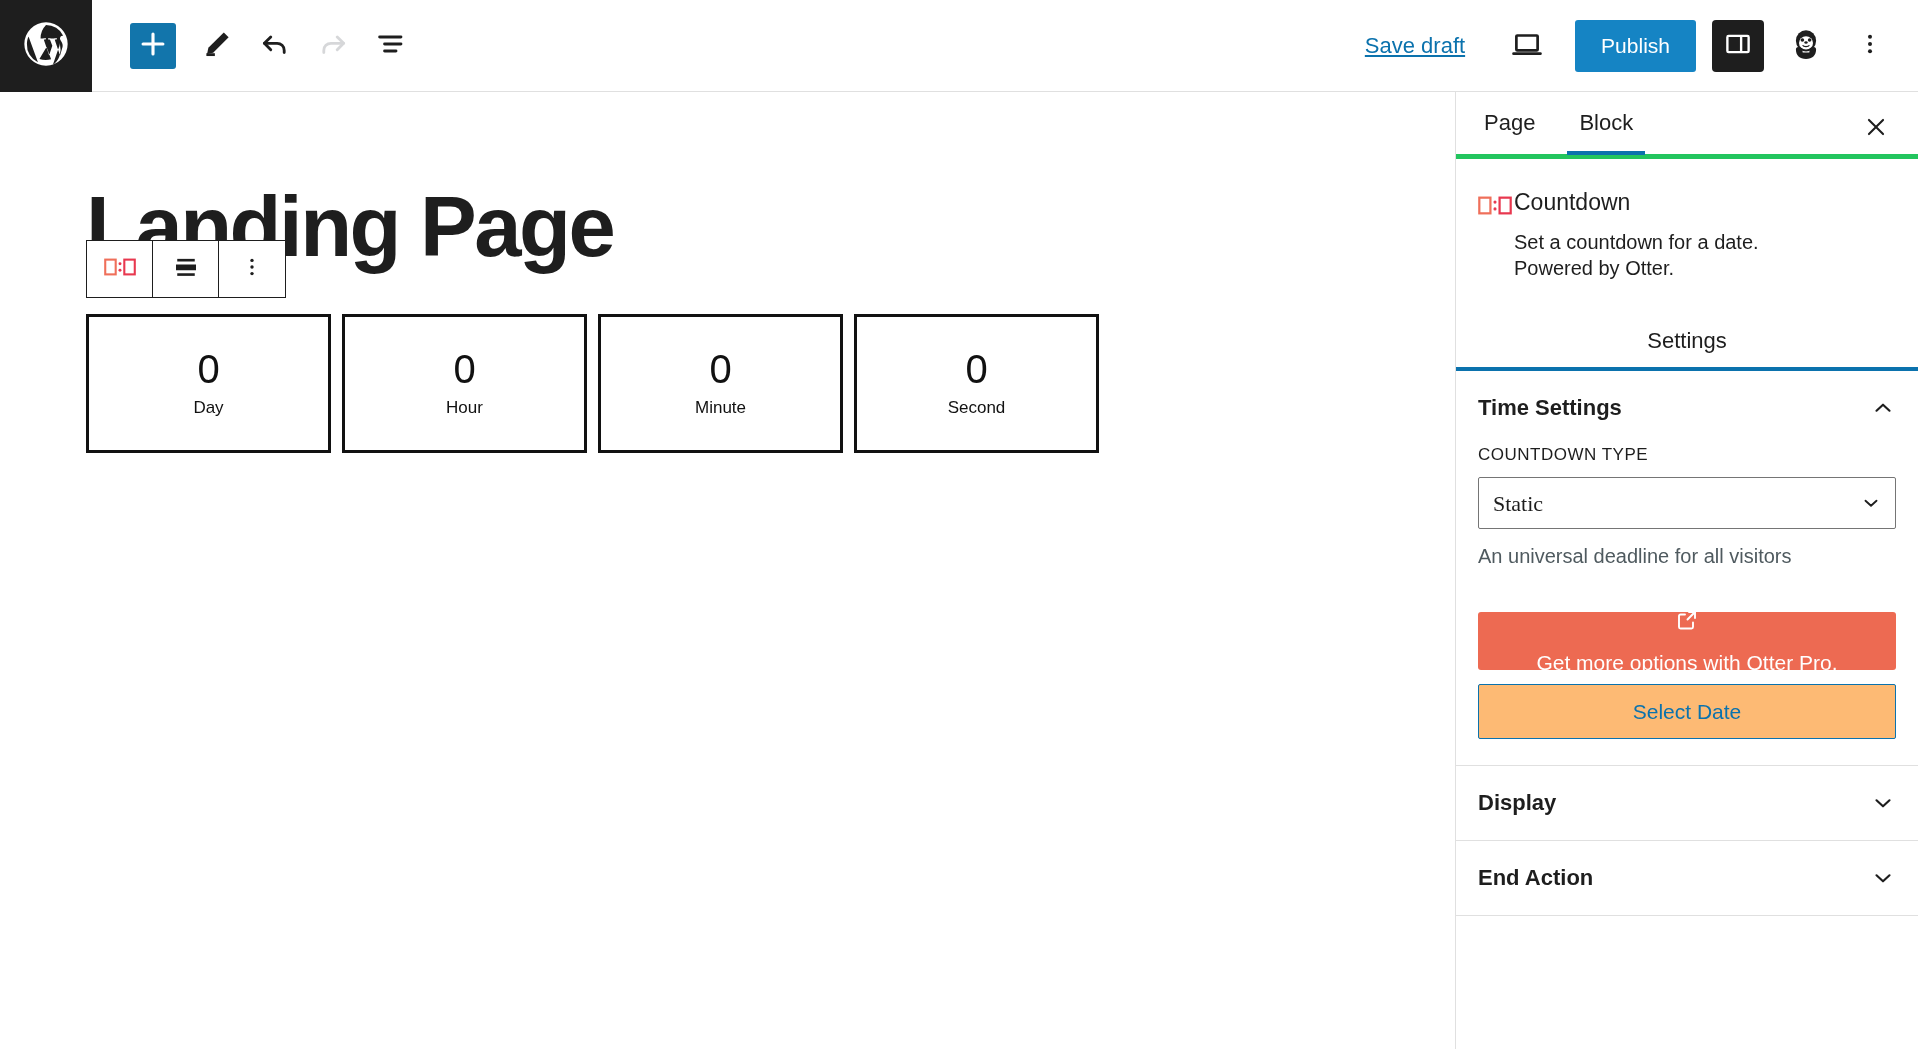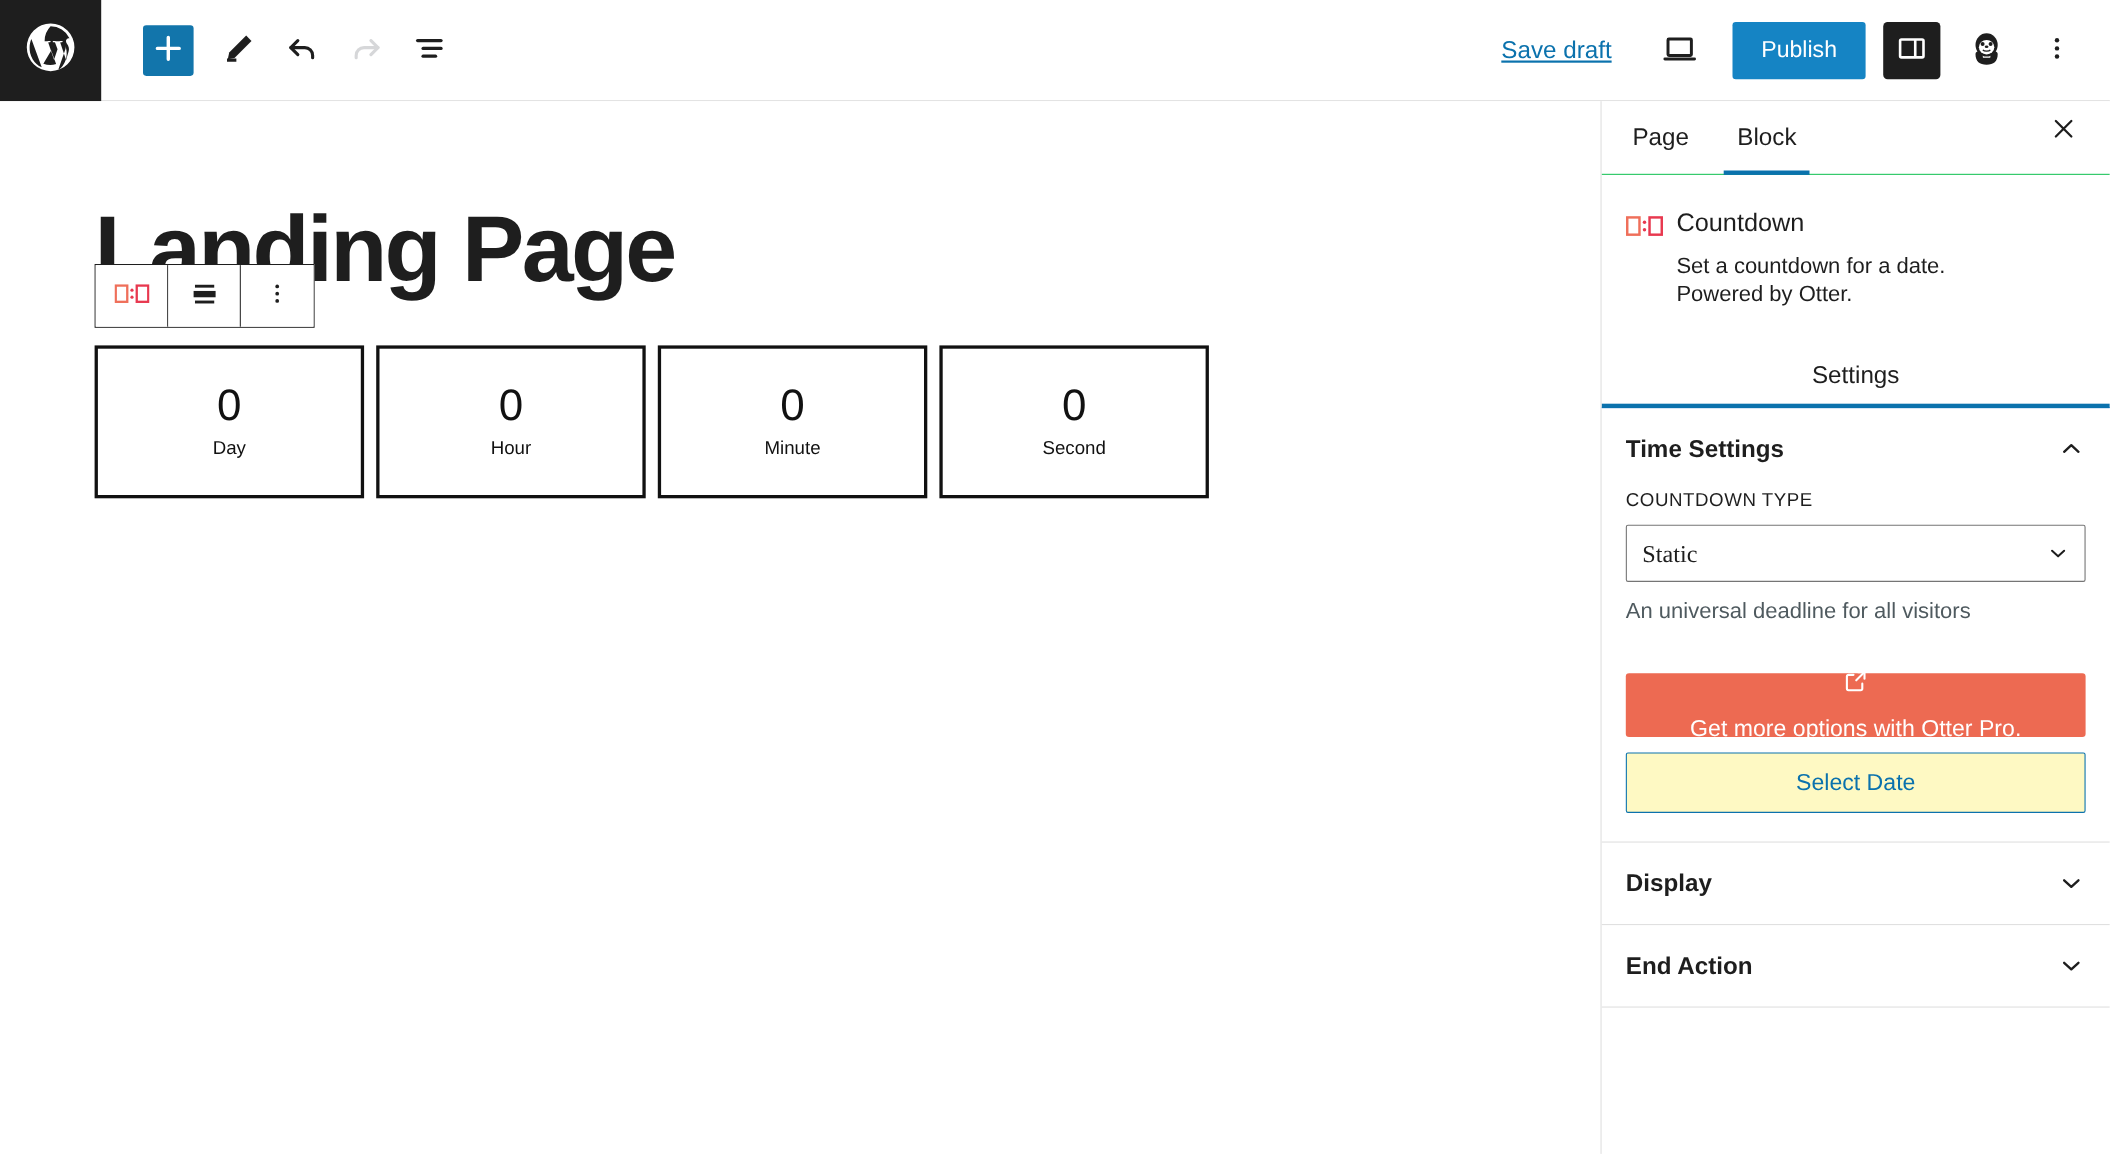--- a/index.html
+++ b/index.html
@@ -121,40 +121,40 @@
   .cd-label { font-size: 17px; color: #111; margin-top: 9px; }
 
   
   .sidebar {
     position: absolute; top: 92px; right: 0;
     width: 463px; height: 957px;
     background: #ffffff; border-left: 1px solid #e0e0e0;
     overflow: hidden;
   }
   .sb-tabs {
-    height: 67px; display: flex; align-items: flex-start;
-    border-bottom: 1px solid #22c55e; position: relative;
+    height: 67px; display: flex; align-items: flex-end;
+    border-bottom: 5px solid #22c55e; position: relative;
     padding: 0 6px;
   }
   .sb-tab {
     font-size: 22px; color: #1e1e1e; background: none; border: none;
     padding: 0 22px; height: 100%; cursor: pointer; position: relative;
     font-family: "Liberation Sans", sans-serif;
   }
   .sb-tab.active::after {
     content: ""; position: absolute; left: 10px; right: 10px; bottom: -1px;
     height: 4px; background: #0b72ad;
   }
   .sb-close {
     margin-left: auto; width: 52px; height: 52px; background: none;
     border: none; cursor: pointer; display: flex;
     align-items: center; justify-content: center; margin-right: 10px;
   }
 
-  .block-card { padding: 32px 22px 4px 22px; display: flex; gap: 12px; }
+  .block-card { padding: 32px 22px 4px 22px; display: flex; gap: 2px; }
   .block-card-icon { flex: 0 0 auto; padding-top: 4px; }
   .block-card-title { font-size: 23px; color: #1e1e1e; font-weight: 400; line-height: 1; }
   .block-card-desc {
     font-size: 20px; color: #1e1e1e; margin-top: 16px;
     line-height: 1.28; max-width: 290px;
   }
 
   .st-tabs {
     margin-top: 26px; display: flex; border-bottom: 1px solid #3b82f6;
     position: relative; height: 60px;
@@ -194,21 +194,21 @@
   }
   .help-text { font-size: 20px; color: #4f5a5f; margin-top: 16px; }
 
   .pro-btn {
     margin-top: 44px; width: 100%; height: 58px; background: #ed6a52;
     color: #fff; border: none; border-radius: 3px; font-size: 21px;
     display: flex; align-items: center; justify-content: center; gap: 14px;
     cursor: pointer; font-family: "Liberation Sans", sans-serif; flex-direction: column;
   }
   .date-btn {
-    margin-top: 14px; width: 100%; height: 55px; background: #fef9c3;
+    margin-top: 14px; width: 100%; height: 55px; background: #fdba74;
     color: #0b72ad; border: 1px solid #0b72ad; border-radius: 2px;
     font-size: 21px; cursor: pointer; font-family: "Liberation Sans", sans-serif;
     display: flex; align-items: center; justify-content: center;
   }
   .divider { height: 1px; background: #e0e0e0; }
 </style>
 </head>
 <body>
 
 <div class="topbar">

